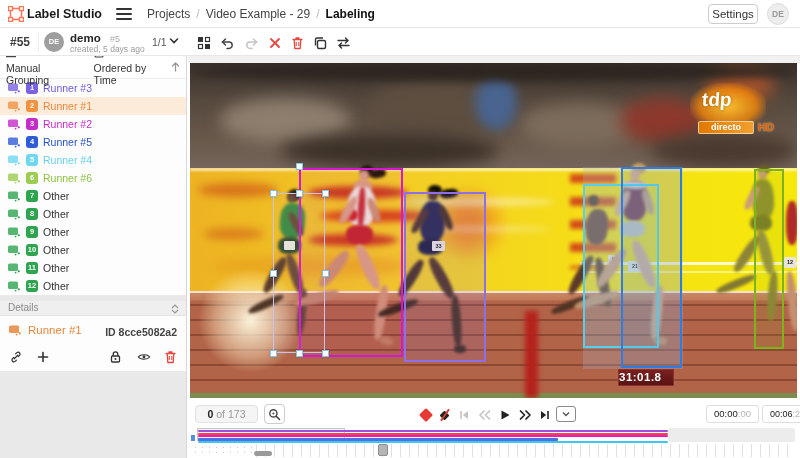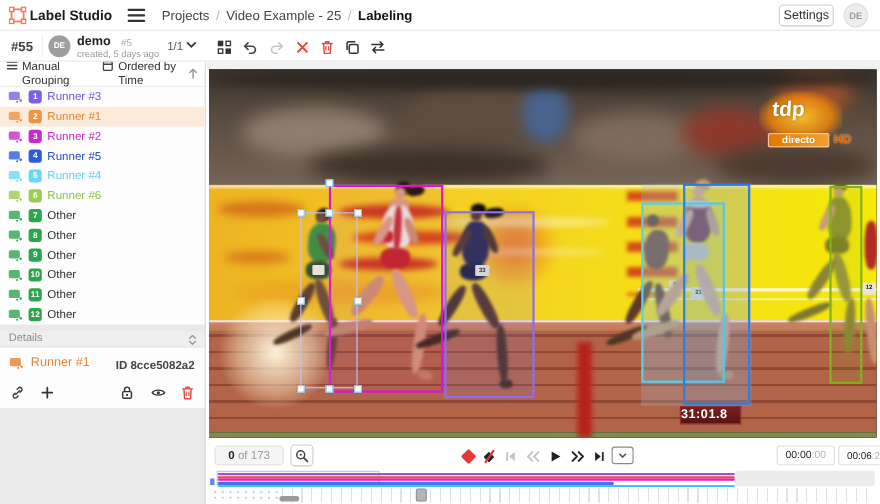--- a/index.html
+++ b/index.html
@@ -41,21 +41,21 @@
     color:#fff; font-size:12px; text-align:center; line-height:28px; cursor:pointer; }
 
   
   .sidebar { position:absolute; top:56px; left:0; width:187px; height:402px; background:#e9e9e9;
     border-right:1px solid #d8d8d8; z-index:10; }
   .panel-head { position:relative; height:15px; background:#efefef; border-bottom:1px solid #e2e2e2;
     font-size:10px; color:#8a8a8a; line-height:14px; padding-left:8px; }
   .panel-head .ph-ico { position:absolute; right:7px; top:3px; color:#999; cursor:pointer; }
   .outliner-toolbar { position:relative; height:23px; background:#fff; border-bottom:1px solid #ededed;
     display:flex; align-items:center; padding:0 6px; gap:4px; }
-  .ot-group { display:flex; align-items:flex-start; gap:4px; font-size:10.5px; color:#333; cursor:pointer; }
+  .ot-group { display:flex; align-items:flex-start; gap:4px; font-size:10.5px; color:#333; cursor:pointer;flex-direction:column; }
   .ot-sort { margin-left:auto; color:#999; cursor:pointer; }
   .region-list { background:#fdfdfd; }
   .region-row { height:18px; display:flex; align-items:center; padding-left:7px; gap:5px; cursor:pointer; }
   .region-row.selected { background:#fcebd9; }
   .region-badge { width:12px; height:12px; border-radius:3px; color:#fff; font-size:7.5px; font-weight:bold;
     text-align:center; line-height:12px; flex:0 0 12px; }
   .region-label { font-size:10.5px; }
   .details-panel { margin-top:6px; }
   .details-body { background:#fdfdfd; height:55px; position:relative; }
   .det-region { position:absolute; left:8px; top:8px; display:flex; align-items:center; gap:6px; }
@@ -154,21 +154,21 @@
         <rect x="0.5" y="11.5" width="4" height="4" fill="#fff" stroke="#FF7557" stroke-width="1.4"></rect>
         <rect x="11.5" y="11.5" width="4" height="4" fill="#fff" stroke="#FF7557" stroke-width="1.4"></rect>
       </svg>
   </span>
   <span class="app-name">Label Studio</span>
   <span class="hamburger">
       <i></i>
       <i></i>
       <i></i>
     </span>
-  <span class="breadcrumb"><span>Projects</span><span class="sep">/</span><span>Video Example - 25</span><span class="sep">/</span><span class="last">Labeling</span></span>
+  <span class="breadcrumb"><span>Projects</span><span class="sep">/</span><span>Video Example - 29</span><span class="sep">/</span><span class="last">Labeling</span></span>
   <span class="settings-btn">Settings</span>
   <span class="user-avatar">DE</span>
 </div>
 
 <div class="bar2">
   <span class="task-num">#55</span>
   <span class="cell-div"></span>
   <span class="annot-avatar">DE</span>
   <span class="annot-name">demo</span>
   <span class="annot-badge">#5</span>

